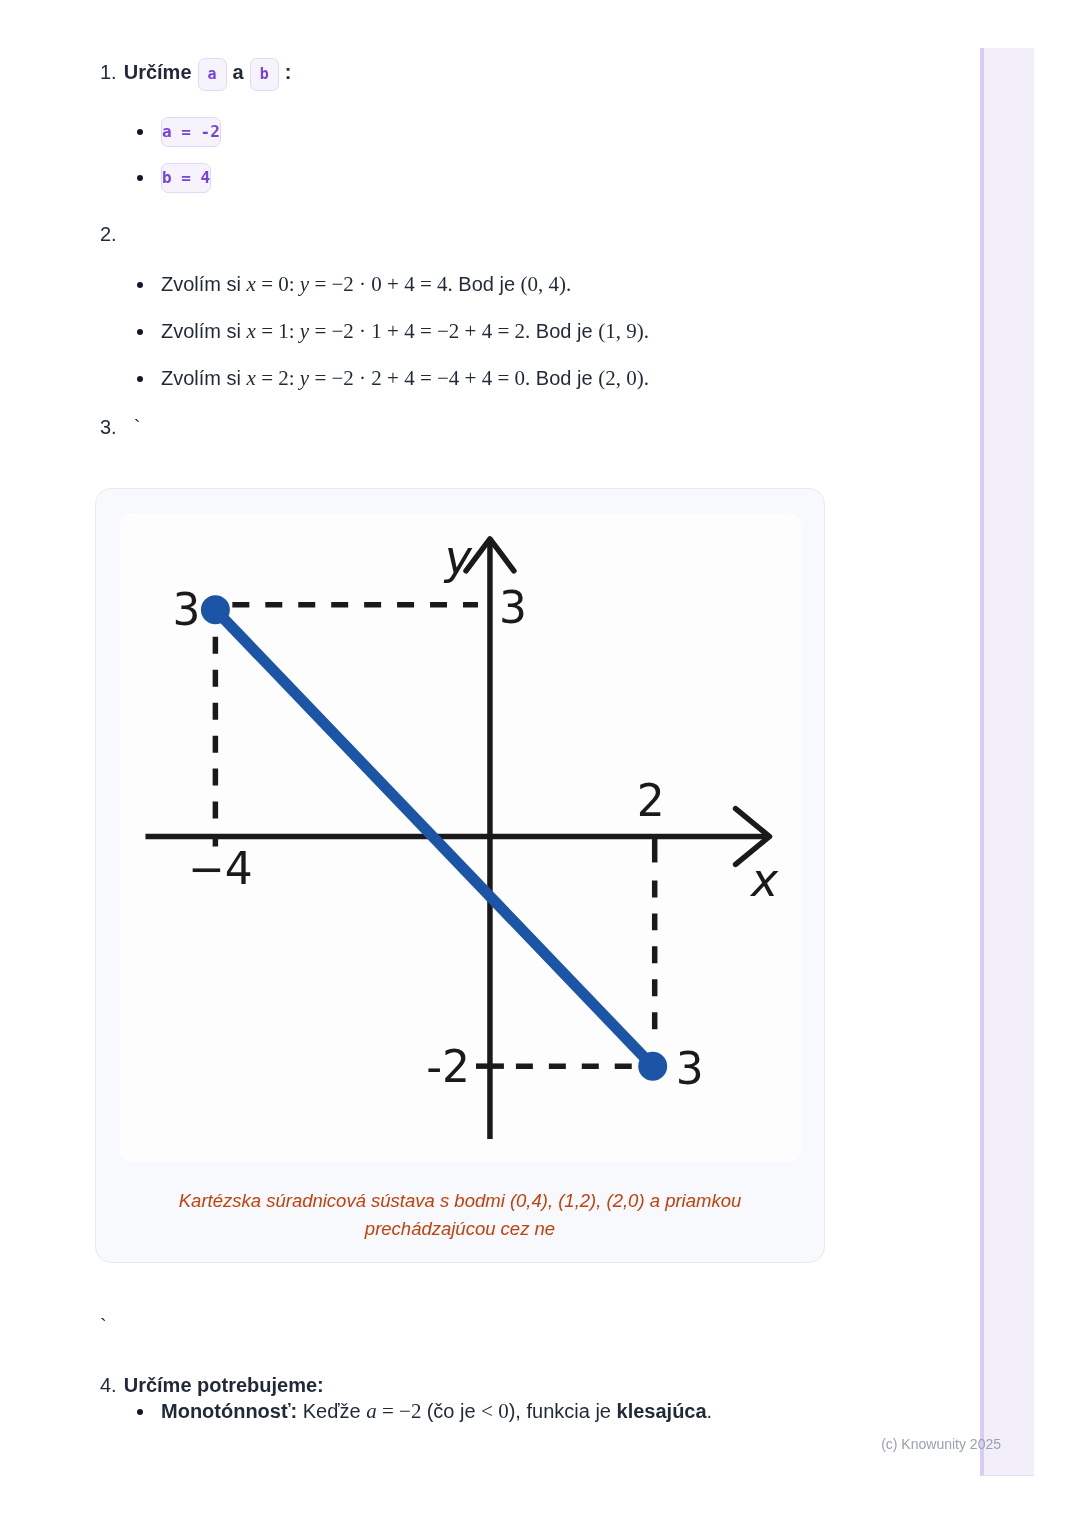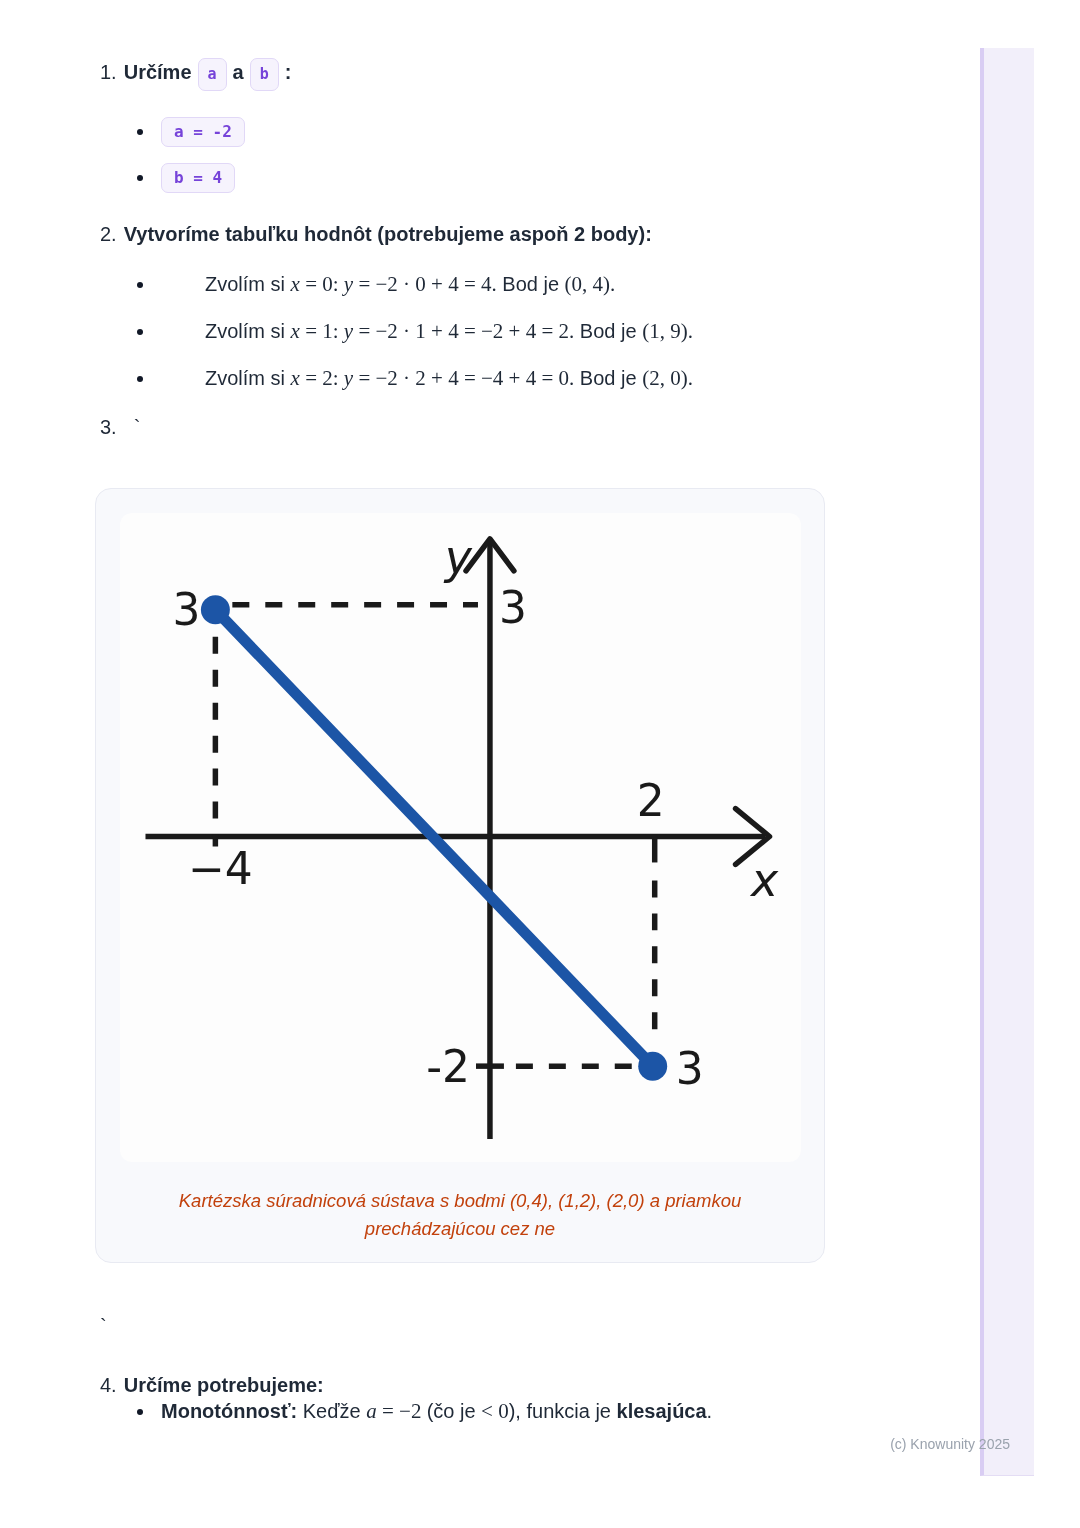--- a/index.html
+++ b/index.html
@@ -29,36 +29,36 @@
     display:inline-block;
     background:#f6f3fd;
     border:1px solid #e1d8f7;
     border-radius:7px;
     font-family:"DejaVu Sans Mono", monospace;
     font-weight:600;
     color:#7643d9;
     vertical-align:baseline;
   }
   .chip.inline { font-size:15px; padding:3px 9px 4px; margin:0 6px; }
-  .chip.block  { font-size:16px; padding:4px 12px 5px; }
+  .chip.block  { font-size:16px; padding:4px 0 5px; }
 
   ul.plain { list-style:none; }
   .bullet-row { display:flex; align-items:center; }
   .dot {
     width:6px; height:6px; border-radius:50%;
     background:#111827; flex:0 0 6px; margin-right:18px;
   }
   .dot.top { align-self:flex-start; margin-top:11px; }
 
   .badge-list { margin:26px 0 0 37px; }
   .badge-list .bullet-row { margin-bottom:16px; height:30px; }
 
   .s2 { margin-top:29px; }
   .math-list { margin:25px 0 0 37px; }
-  .math-list .bullet-row { margin-bottom:20px; font-size:20px; line-height:27px;gap:44px; }
+  .math-list .bullet-row { margin-bottom:20px; font-size:20px; line-height:27px; }
   .math { font-family:"Liberation Serif", serif; font-size:21px; }
   .mvar { font-family:"Liberation Serif", serif; font-style:italic; font-size:21px; }
 
   .s3 { margin-top:23px; }
   .tick-mark { font-weight:400; margin-left:10px; font-size:20px; }
 
   .graph-card {
     margin:49px 0 0 -5px;
     width:730px;
     background:#f8f9fc;
@@ -81,21 +81,21 @@
     color:#c2410c;
   }
   .graph-caption .inner { display:inline-block; max-width:600px; }
 
   .stray-tick { margin-top:52px; font-size:20px; height:24px; }
 
   .s4 { margin-top:34px; }
   .s4-bullet { margin:1px 0 0 37px; font-size:20px; line-height:27px; }
 
   .footer {
-    position:absolute; top:1436px; right:70px;
+    position:absolute; top:1436px; right:79px;
     font-size:14px; color:#9aa2ad; z-index:3;
   }
 </style>
 </head>
 <body>
 
 <div class="side-strip"></div>
 
 <div class="content">
 
@@ -110,21 +110,20 @@
       <span class="chip block">a = -2</span>
     </li>
     <li class="bullet-row">
       <span class="dot"></span>
       <span class="chip block">b = 4</span>
     </li>
   </ul>
 
   <div class="sec-head s2">
     <span class="sec-num">2.</span>
-    <span class="sec-title">Vytvoríme tabuľku hodnôt (potrebujeme aspoň 2 body):</span>
   </div>
 
   <ul class="plain math-list">
     <li class="bullet-row">
       <span class="dot"></span>
       <span><span>Zvolím si </span><span class="mvar">x</span><span class="math"> = 0: </span><span class="mvar">y</span><span class="math"> = −2 · 0 + 4 = 4.</span><span> Bod je </span><span class="math">(0, 4).</span></span>
     </li>
     <li class="bullet-row">
       <span class="dot"></span>
       <span><span>Zvolím si </span><span class="mvar">x</span><span class="math"> = 1: </span><span class="mvar">y</span><span class="math"> = −2 · 1 + 4 = −2 + 4 = 2.</span><span> Bod je </span><span class="math">(1, 9).</span></span>

